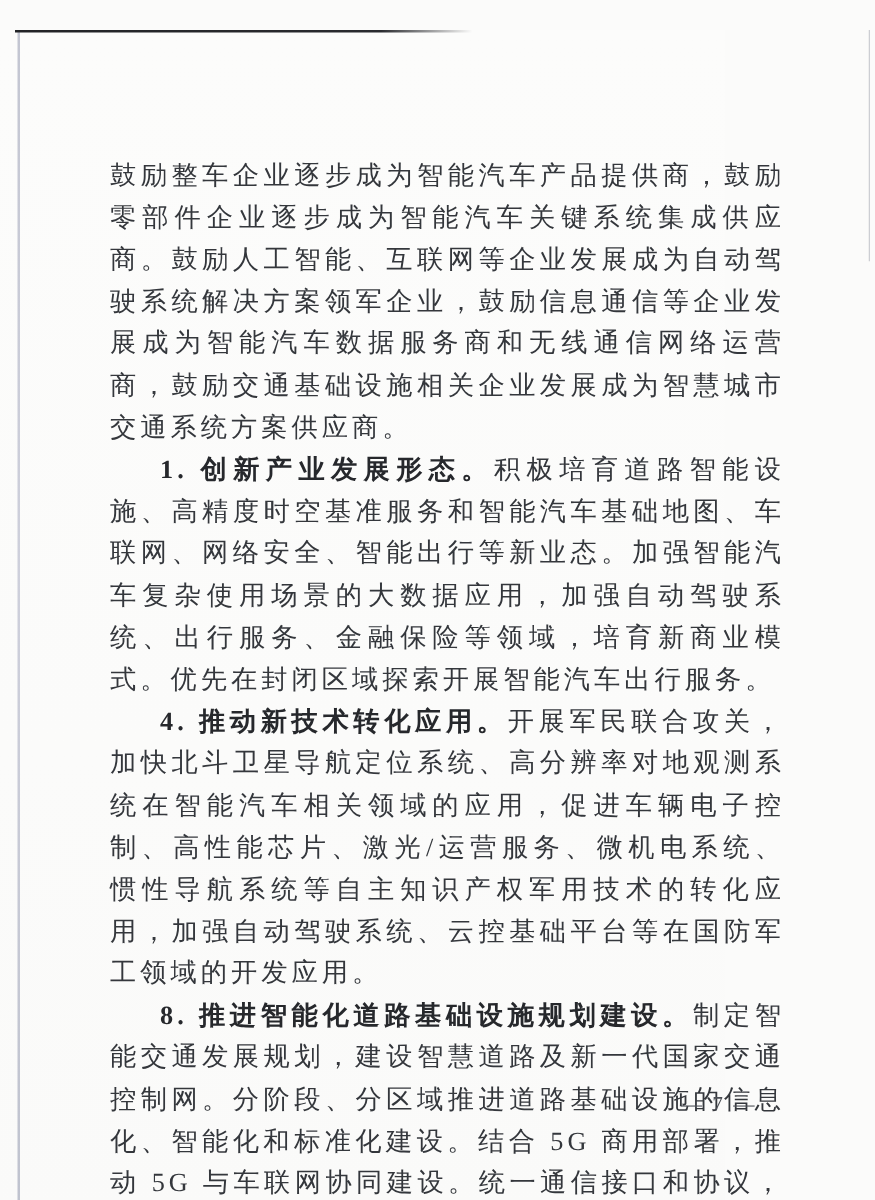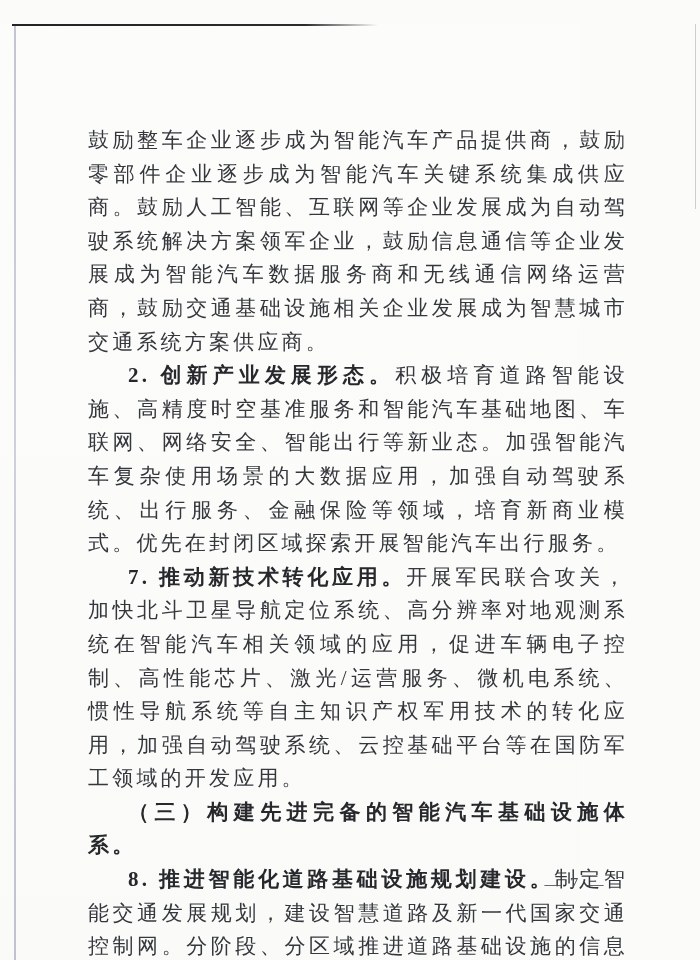--- a/index.html
+++ b/index.html
@@ -90,20 +90,19 @@
 
 <div class="page">
   <div class="scan-line-left"></div>
   <div class="scan-line-top"></div>
   <div class="scan-line-right"></div>
   <div class="scan-strip-bottom"></div>
   <div class="scan-strip-bottom-corner"></div>
 
   <div class="body-text" id="paragraphs">
       <p class="para"><span>鼓励整车企业逐步成为智能汽车产品提供商，鼓励零部件企业逐步成为智能汽车关键系统集成供应商。鼓励人工智能、互联网等企业发展成为自动驾驶系统解决方案领军企业，鼓励信息通信等企业发展成为智能汽车数据服务商和无线通信网络运营商，鼓励交通基础设施相关企业发展成为智慧城市交通系统方案供应商。</span></p>
-      <p class="para indent"><span class="lead">2. 创新产业发展形态。</span><span>积极培育道路智能设施、高精度时空基准服务和智能汽车基础地图、车联网、网络安全、智能出行等新业态。加强智能汽车复杂使用场景的大数据应用，加强自动驾驶系统、出行服务、金融保险等领域，培育新商业模式。优先在封闭区域探索开展智能汽车出行服务。</span></p>
-      <p class="para indent"><span class="lead">7. 推动新技术转化应用。</span><span>开展军民联合攻关，加快北斗卫星导航定位系统、高分辨率对地观测系统在智能汽车相关领域的应用，促进车辆电子控制、高性能芯片、激光/运营服务、微机电系统、惯性导航系统等自主知识产权军用技术的转化应用，加强自动驾驶系统、云控基础平台等在国防军工领域的开发应用。</span></p>
-      <p class="para indent"><span class="lead">（三）构建先进完备的智能汽车基础设施体系。</span></p>
+      <p class="para indent"><span class="lead">1. 创新产业发展形态。</span><span>积极培育道路智能设施、高精度时空基准服务和智能汽车基础地图、车联网、网络安全、智能出行等新业态。加强智能汽车复杂使用场景的大数据应用，加强自动驾驶系统、出行服务、金融保险等领域，培育新商业模式。优先在封闭区域探索开展智能汽车出行服务。</span></p>
+      <p class="para indent"><span class="lead">4. 推动新技术转化应用。</span><span>开展军民联合攻关，加快北斗卫星导航定位系统、高分辨率对地观测系统在智能汽车相关领域的应用，促进车辆电子控制、高性能芯片、激光/运营服务、微机电系统、惯性导航系统等自主知识产权军用技术的转化应用，加强自动驾驶系统、云控基础平台等在国防军工领域的开发应用。</span></p>
       <p class="para indent"><span class="lead">8. 推进智能化道路基础设施规划建设。</span><span>制定智能交通发展规划，建设智慧道路及新一代国家交通控制网。分阶段、分区域推进道路基础设施的信息化、智能化和标准化建设。结合 5G 商用部署，推动 5G 与车联网协同建设。统一通信接口和协议，推动道路基础设施、智能汽车、运营服务、交通安全管理系统、交通管理指挥系统等信息互联互通。</span></p>
     </div>
 
   <div class="page-number">— 7 —</div>
 </div>
 
 </body></html>

